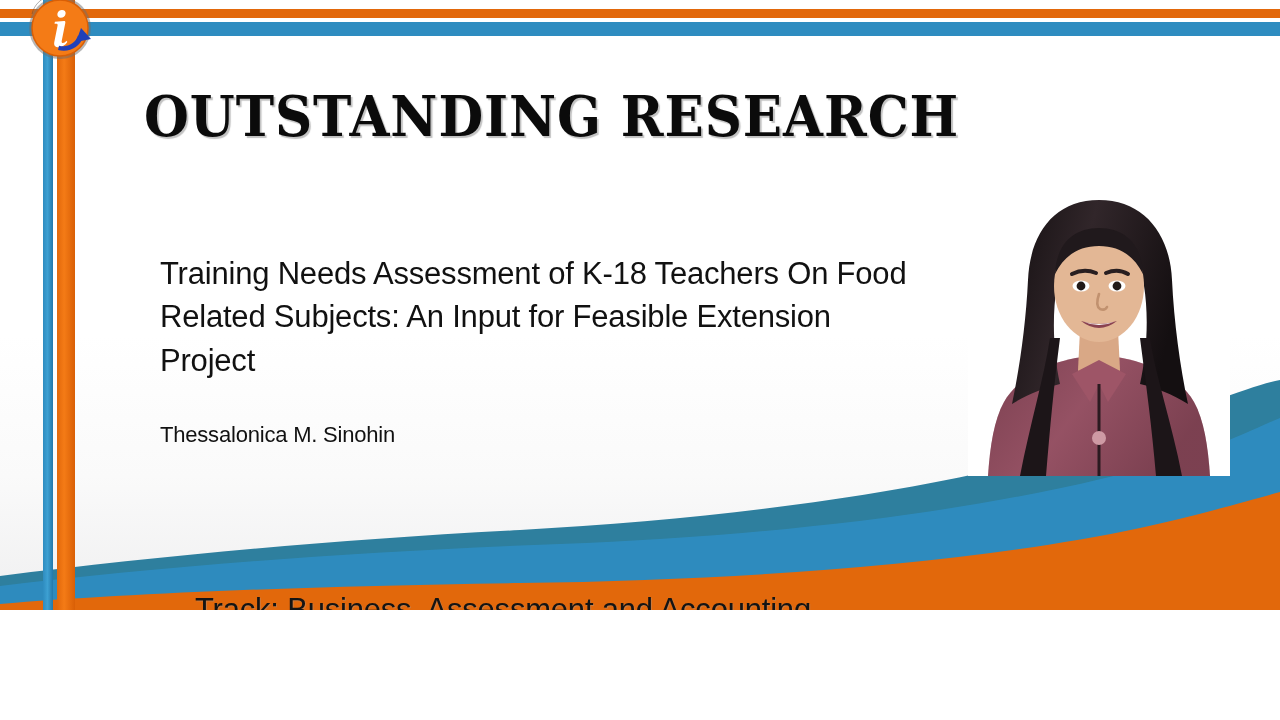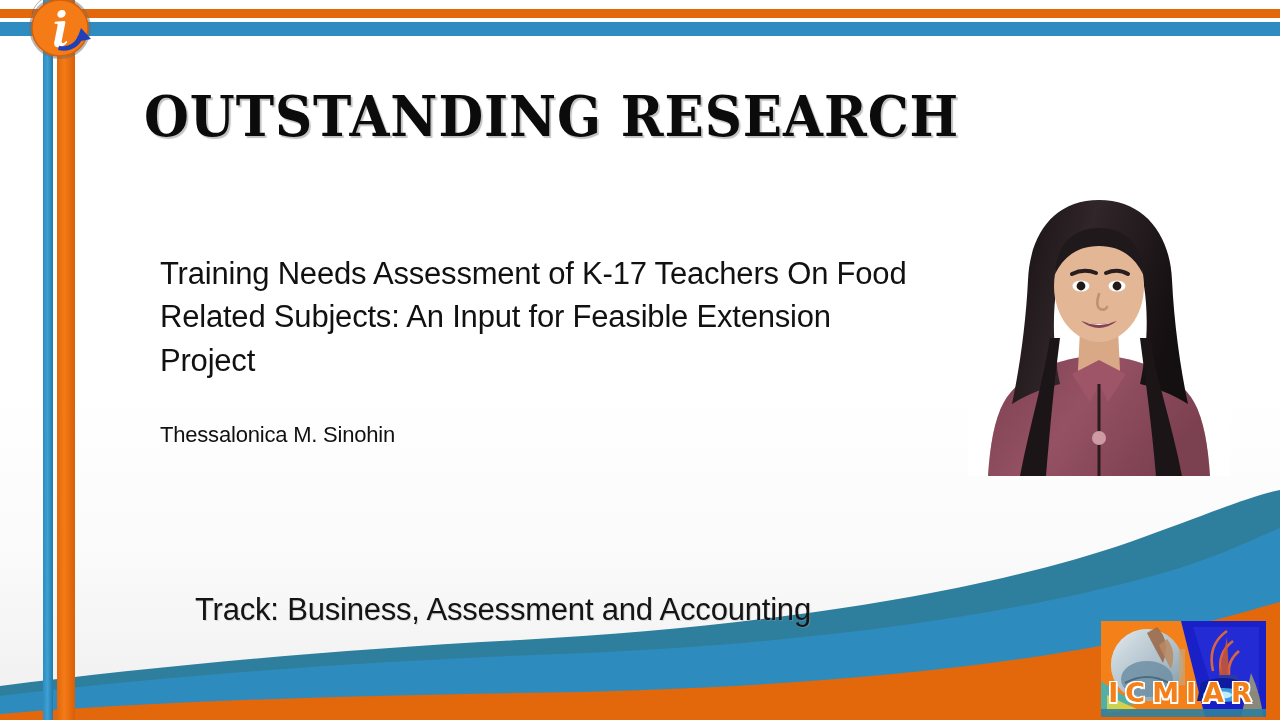--- a/index.html
+++ b/index.html
@@ -3,21 +3,21 @@
 <meta charset="utf-8">
 <style>
   html, body {
     margin: 0;
     padding: 0;
     background: #ffffff;
   }
   #slide {
     position: relative;
     width: 1280px;
-    height: 720px;
+    height: 610px;
     overflow: hidden;
     background: linear-gradient(to bottom, #ffffff 0%, #ffffff 55%, #fafafa 78%, #efeff0 100%);
     font-family: "Liberation Sans", sans-serif;
   }
 
   
   .stripe-orange-top {
     position: absolute;
     left: 0; top: 9px;
     width: 1280px; height: 9px;
@@ -186,21 +186,21 @@
 
       <path d="M34 58 c11 3 22 -3 25 -13 l-5 -1.5 c-2.5 8 -11 12.5 -19 10.2 Z" fill="#2040B8"></path>
       <path d="M57 36 l10 11 -15 3 Z" fill="#2040B8"></path>
       <path d="M8 22 c2 -9 9 -16 18 -18" fill="none" stroke="#4a4a4a" stroke-width="0.8" opacity="0.55"></path>
     </svg>
   </div>
 
   <div class="slide-title">OUTSTANDING RESEARCH</div>
 
   <div class="body-block">
-    <div class="research-title">Training Needs Assessment of K-17 Teachers On Food Related Subjects: An Input for Feasible Extension Project</div>
+    <div class="research-title">Training Needs Assessment of K-18 Teachers On Food Related Subjects: An Input for Feasible Extension Project</div>
     <div class="author-name">Thessalonica M. Sinohin</div>
   </div>
 
   <div class="track-line">Track: Business, Assessment and Accounting</div>
 
   <div class="portrait">
     <svg width="262" height="288" viewBox="0 0 262 288" xmlns="http://www.w3.org/2000/svg">
       <rect x="0" y="0" width="262" height="288" fill="#ffffff"></rect>
 
       <path d="M131 168 C92 168 52 186 36 214 C26 232 22 258 20 288 L242 288 C240 258 236 232 226 214 C210 186 170 168 131 168 Z" fill="#8C4A5C"></path>

